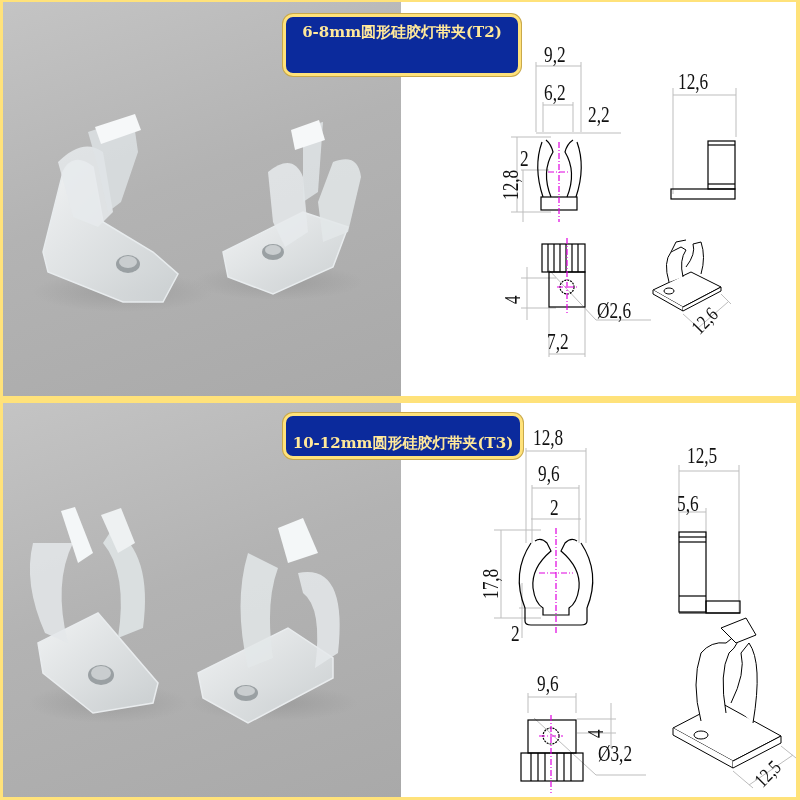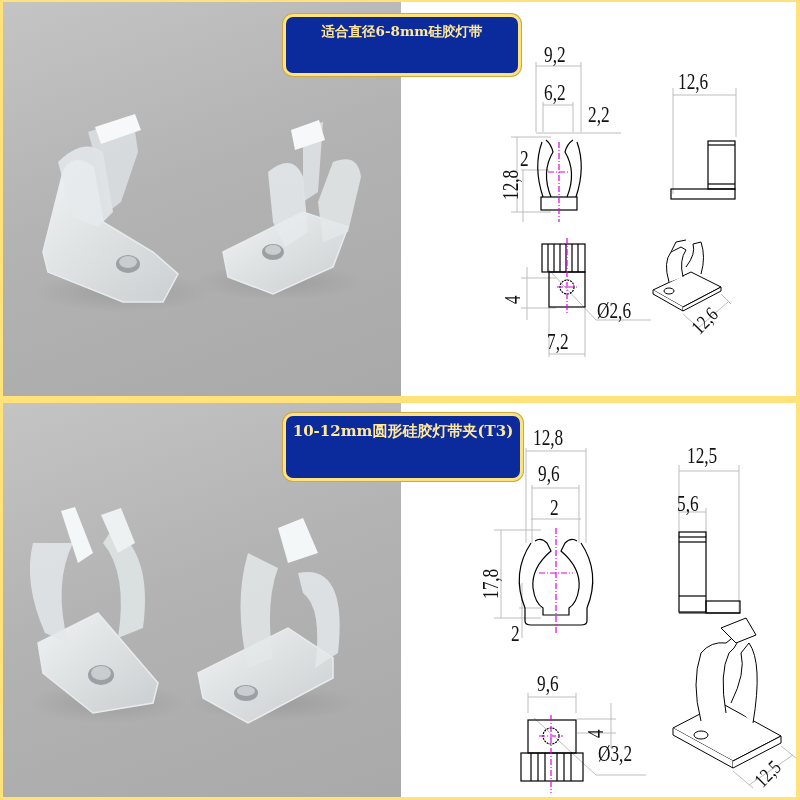--- a/index.html
+++ b/index.html
@@ -147,21 +147,21 @@
       <span class="dim rot" style="left:97px;top:198px;">12,8</span>
       <span class="dim" style="left:119px;top:144px;">2</span>
       <span class="dim" style="left:277px;top:67px;">12,6</span>
       <span class="dim rot" style="left:99px;top:302px;">4</span>
       <span class="dim" style="left:146px;top:327px;">7,2</span>
       <span class="dim" style="left:196px;top:296px;">Ø2,6</span>
       <span class="dim rot45" style="left:285px;top:320px;">12,6</span>
     </div>
 
     <div class="label-box" style="left:280px;top:12px;width:238px;height:62px;padding-top:4px;">
-      <div class="l2">适合直径6-8mm硅胶灯带</div>
+      <div class="l1">6-8mm圆形硅胶灯带夹(T2)</div>
     </div>
   </div>
 
   <div class="panel p2">
     <div class="photo">
       <svg width="398" height="394" viewBox="0 0 398 394">
         <defs>
           <linearGradient id="clr2" x1="0" y1="0" x2="1" y2="1">
             <stop offset="0" stop-color="#f4f6f7" stop-opacity="0.95"></stop>
             <stop offset="1" stop-color="#cdd2d4" stop-opacity="0.9"></stop>
@@ -277,17 +277,17 @@
       <span class="dim rot" style="left:77px;top:196px;">17,8</span>
       <span class="dim" style="left:110px;top:218px;">2</span>
       <span class="dim" style="left:286px;top:40px;">12,5</span>
       <span class="dim" style="left:276px;top:88px;">5,6</span>
       <span class="dim" style="left:136px;top:268px;">9,6</span>
       <span class="dim rot" style="left:182px;top:335px;">4</span>
       <span class="dim" style="left:197px;top:338px;">Ø3,2</span>
       <span class="dim rot45" style="left:348px;top:372px;">12,5</span>
     </div>
 
-    <div class="label-box" style="left:280px;top:10px;width:240px;height:68px;padding-top:4px;">
+    <div class="label-box" style="left:280px;top:10px;width:240px;height:46px;padding-top:16px;">
       <div class="l1">10-12mm圆形硅胶灯带夹(T3)</div>
     </div>
   </div>
 </div>
 
 </body></html>

